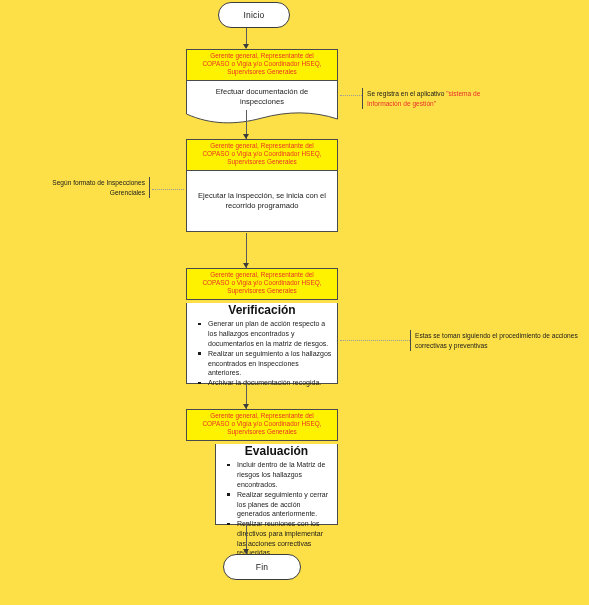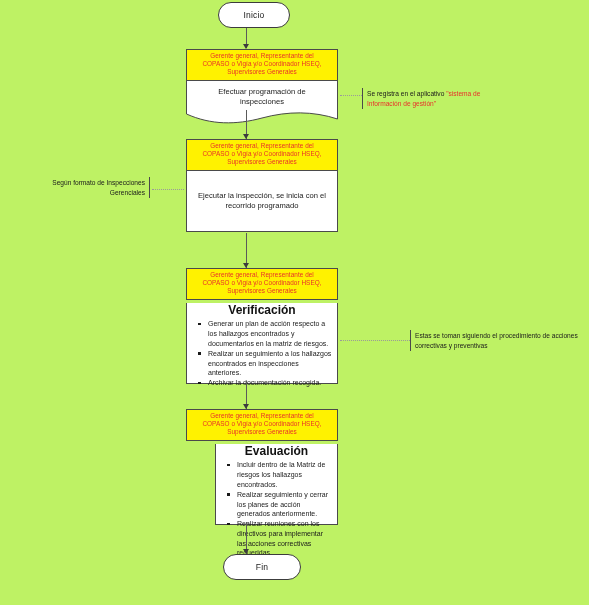--- a/index.html
+++ b/index.html
@@ -7,21 +7,21 @@
     padding: 0;
     background: #ffffff;
   }
   body {
     font-family: "Liberation Sans", sans-serif;
   }
   #canvas {
     position: relative;
     width: 589px;
     height: 605px;
-    background: #bef264;
+    background: #fde047;
     overflow: hidden;
   }
 
   
   .terminator {
     position: absolute;
     box-sizing: border-box;
     border: 1.2px solid #3c3c3c;
     border-radius: 999px;
     background: #ffffff;
@@ -176,21 +176,21 @@
   <div class="procbox" style="left:186px; top:49px; width:152px;">
     <div class="resp">
       <div>Gerente general, Representante del</div>
       <div>COPASO o Vigía y/o Coordinador HSEQ,</div>
       <div>Supervisores Generales</div>
     </div>
     <div class="body wavy" style="height:43px;">
       <svg class="wavy-svg" viewBox="0 0 152 43" preserveAspectRatio="none">
         <path d="M0.5,0 L0.5,33 C25,44 50,44 76,37 C102,30 127,30 151.5,38 L151.5,0" fill="#ffffff" stroke="#4a4a4a" stroke-width="1"></path>
       </svg>
-      <div class="wavy-text">Efectuar programación de inspecciones</div>
+      <div class="wavy-text">Efectuar documentación de inspecciones</div>
     </div>
   </div>
 
   <div class="dotted" style="left:340px; top:95px; width:22px;"></div>
   <div class="note right" style="left:362px; top:88px; width:152px;">
     <span>Se registra en el aplicativo </span><span class="hl">"sistema de Información de gestión"</span>
   </div>
 
   <div class="vline" style="left:246px; top:110px; height:29px;"></div>
   <div class="arrowhead" style="left:243px; top:134px;"></div>

